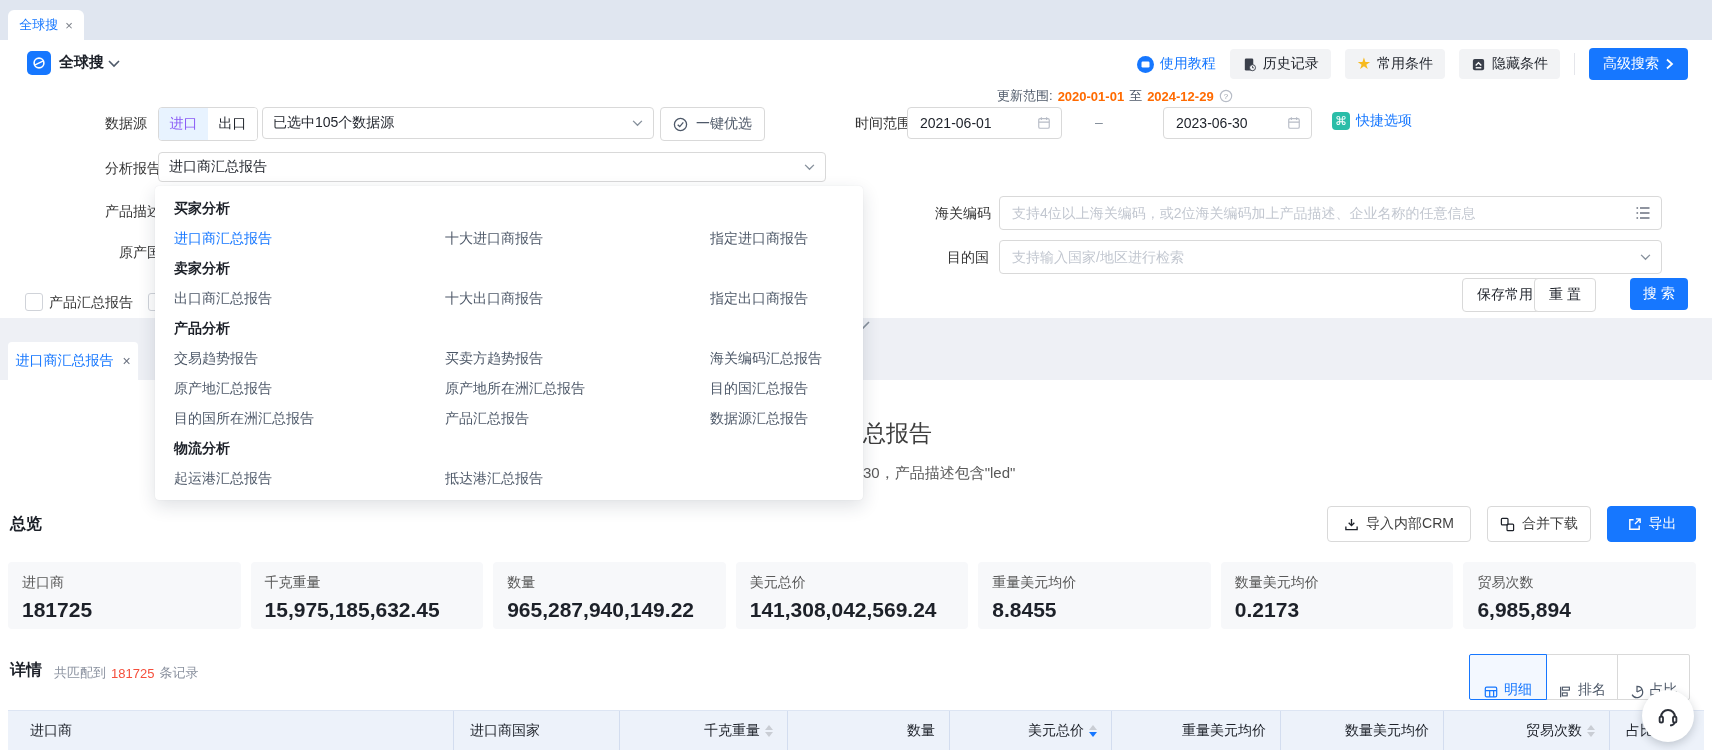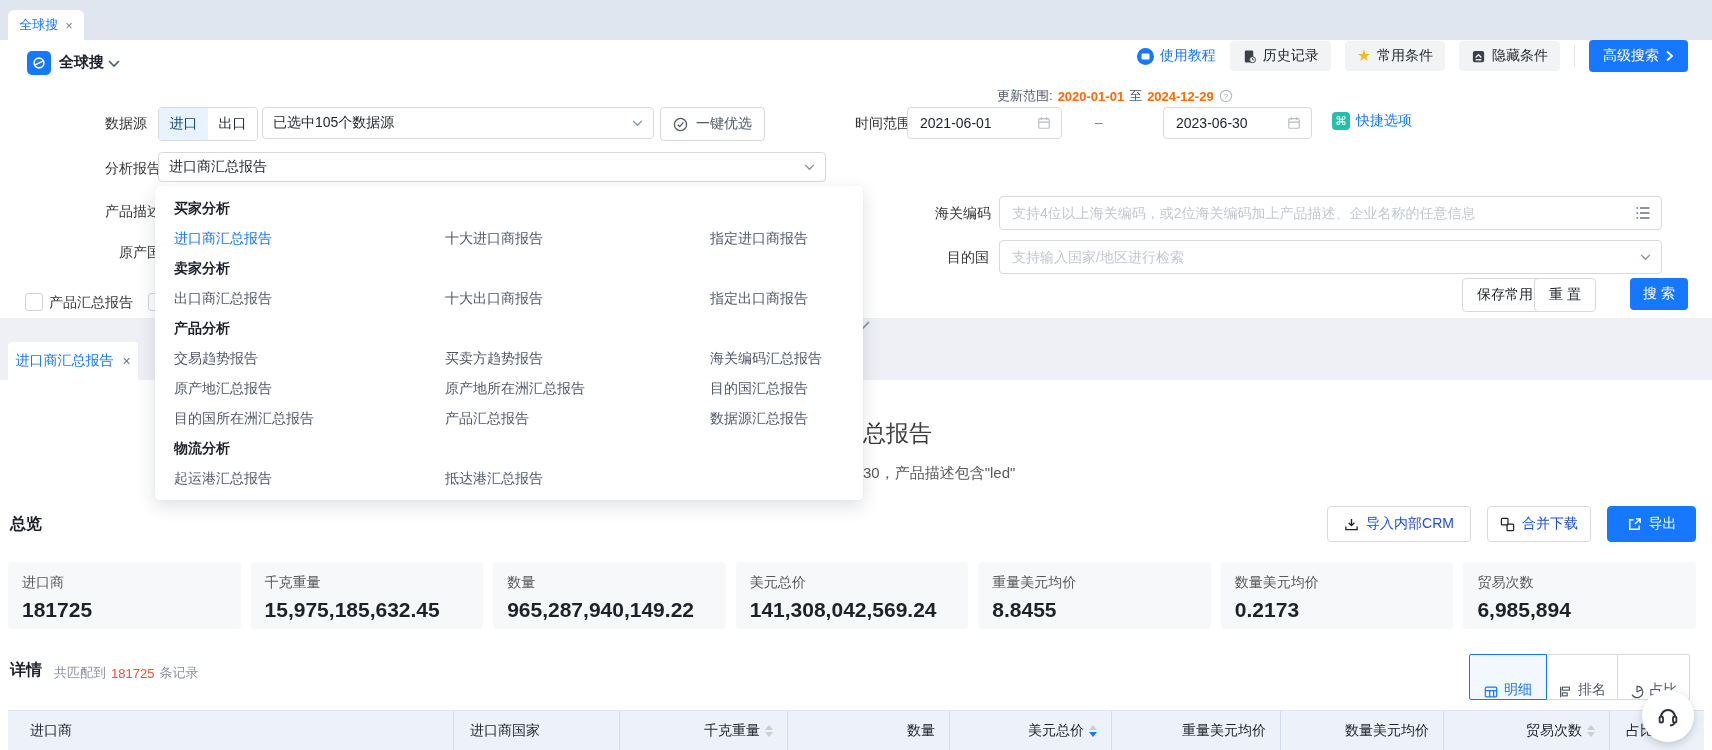--- a/index.html
+++ b/index.html
@@ -27,21 +27,21 @@
     padding:0 12px;color:#1d2129;cursor:pointer;}
   .vdiv{width:1px;height:22px;background:#e5e6eb;}
   .btn-primary{height:32px;background:#1677ff;color:#fff;border-radius:4px;display:flex;align-items:center;
     gap:6px;padding:0 14px;cursor:pointer;}
 
   
   .filter{left:0;top:86px;width:1712px;height:232px;background:#fff;}
   .flabel{color:#333;font-size:14px;line-height:16px;}
   .seg-group{display:flex;border:1px solid #d9d9d9;border-radius:4px;overflow:hidden;height:32px;}
   .seg{width:49px;display:flex;align-items:center;justify-content:center;background:#fff;color:#1d2129;cursor:pointer;}
-  .seg.active{background:#e8f3ff;color:#0c4a6e;}
+  .seg.active{background:#e8f3ff;color:#8b5cf6;}
   .selectbox{border:1px solid #d9d9d9;border-radius:4px;background:#fff;display:flex;align-items:center;
     padding:0 10px;color:#1d2129;cursor:pointer;}
   .selectbox .grow{flex:1;}
   .inputbox{border:1px solid #d9d9d9;border-radius:4px;background:#fff;display:flex;align-items:center;
     padding:0 10px;color:#1d2129;}
   .inputbox input{border:none;outline:none;flex:1;font:inherit;color:#1d2129;background:transparent;min-width:0;}
   .inputbox input::placeholder{color:#c2c7d0;}
   .one-click{border:1px solid #d9d9d9;border-radius:4px;height:32px;display:flex;align-items:center;gap:6px;
     padding:0 12px;color:#4e5969;cursor:pointer;background:#fff;}
   .upd{display:flex;align-items:center;gap:5px;font-size:13px;color:#4e5969;}
@@ -69,21 +69,21 @@
   .collapse{left:856px;top:3px;color:#86909c;cursor:pointer;}
   .result-tab{left:8px;top:24px;height:38px;width:130px;background:#fff;border-radius:4px 4px 0 0;
     display:flex;align-items:center;justify-content:center;gap:9px;}
   .result-tab .t{color:#1677ff;}
   .result-tab .x{color:#6b7280;cursor:pointer;}
   .card{left:0;top:62px;width:1712px;height:370px;background:#fff;}
   .rep-title{font-size:23px;color:#3d3d3d;font-weight:500;white-space:nowrap;}
   .rep-sub{font-size:15px;color:#595959;white-space:nowrap;}
   .sec-hd{font-size:16px;font-weight:bold;color:#1d2129;}
   .act-btn{height:36px;border:1px solid #d9d9d9;border-radius:4px;background:#fff;display:flex;
-    align-items:center;justify-content:center;gap:7px;color:#1d4ed8;cursor:pointer;box-sizing:border-box;}
+    align-items:center;justify-content:center;gap:7px;color:#404040;cursor:pointer;box-sizing:border-box;}
   .act-btn.blue{background:#1677ff;border-color:#1677ff;color:#fff;}
   .stats{left:8px;top:182px;width:1688px;display:grid;grid-template-columns:repeat(7,1fr);gap:10px;}
   .stat{background:#f7f8fa;border-radius:4px;height:67px;padding:12px 14px;box-sizing:border-box;}
   .stat .lb{color:#595959;font-size:14px;}
   .stat .vl{color:#1d2129;font-size:21px;font-weight:bold;margin-top:6px;white-space:nowrap;}
   .match{color:#8a919f;font-size:13px;display:flex;gap:5px;align-items:center;}
   .match b{color:#f54e3b;font-weight:normal;}
   .toggles{display:flex;}
   .tg{height:46px;border:1px solid #d9d9d9;background:#fff;display:flex;align-items:flex-end;justify-content:center;
     gap:6px;color:#4e5969;cursor:pointer;box-sizing:border-box;margin-left:-1px;}
@@ -125,21 +125,21 @@
         <circle cx="8" cy="8" r="5.6" fill="none" stroke="#fff" stroke-width="1.8"></circle>
         <path d="M3 10.5 L13 5.5" stroke="#fff" stroke-width="1.6"></path>
       </svg>
   </div>
   <div class="abs app-name" style="top:53px;">全球搜</div>
   <div class="abs app-caret" style="top:60px;">
     <svg width="12" height="8" viewBox="0 0 12 8">
         <path d="M1 1 L6 6 L11 1" fill="none" stroke="#4e5969" stroke-width="1.6"></path>
       </svg>
   </div>
-  <div class="abs bar-right" style="top:40px;">
+  <div class="abs bar-right" style="top:48px;">
     <div class="link-tutorial">
       <span>
           <svg width="17" height="17" viewBox="0 0 17 17">
             <circle cx="8.5" cy="8.5" r="8.5" fill="#1677ff"></circle>
             <rect x="4.5" y="5.5" width="8" height="6" rx="1.2" fill="#fff"></rect>
           </svg>
         </span>
       <span>使用教程</span>
     </div>
     <div class="gbtn">

